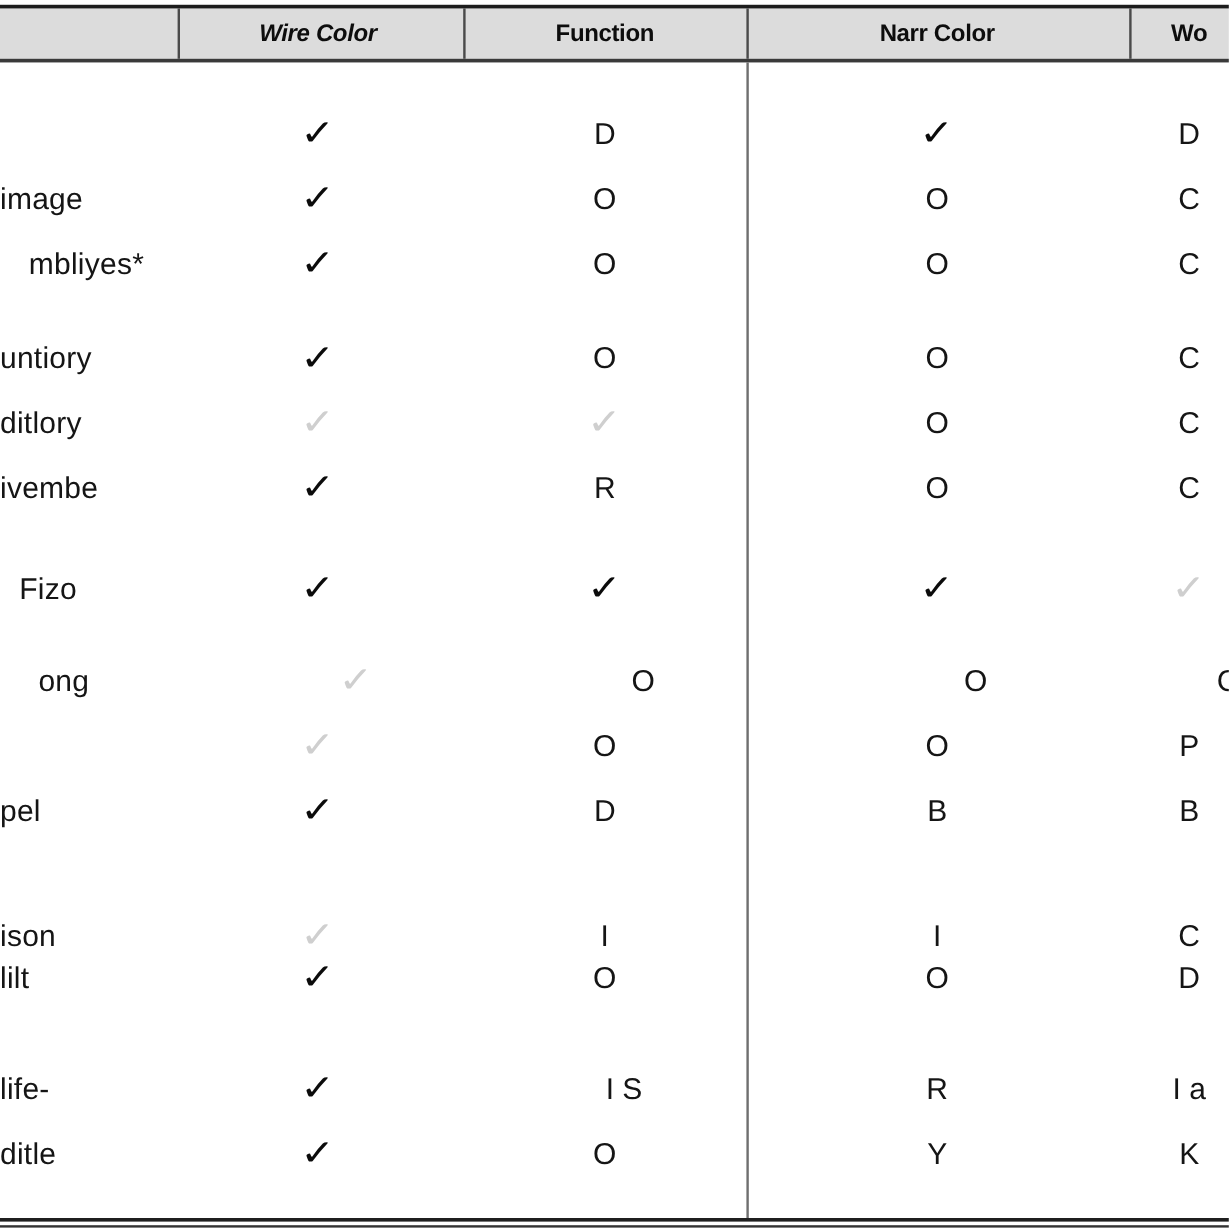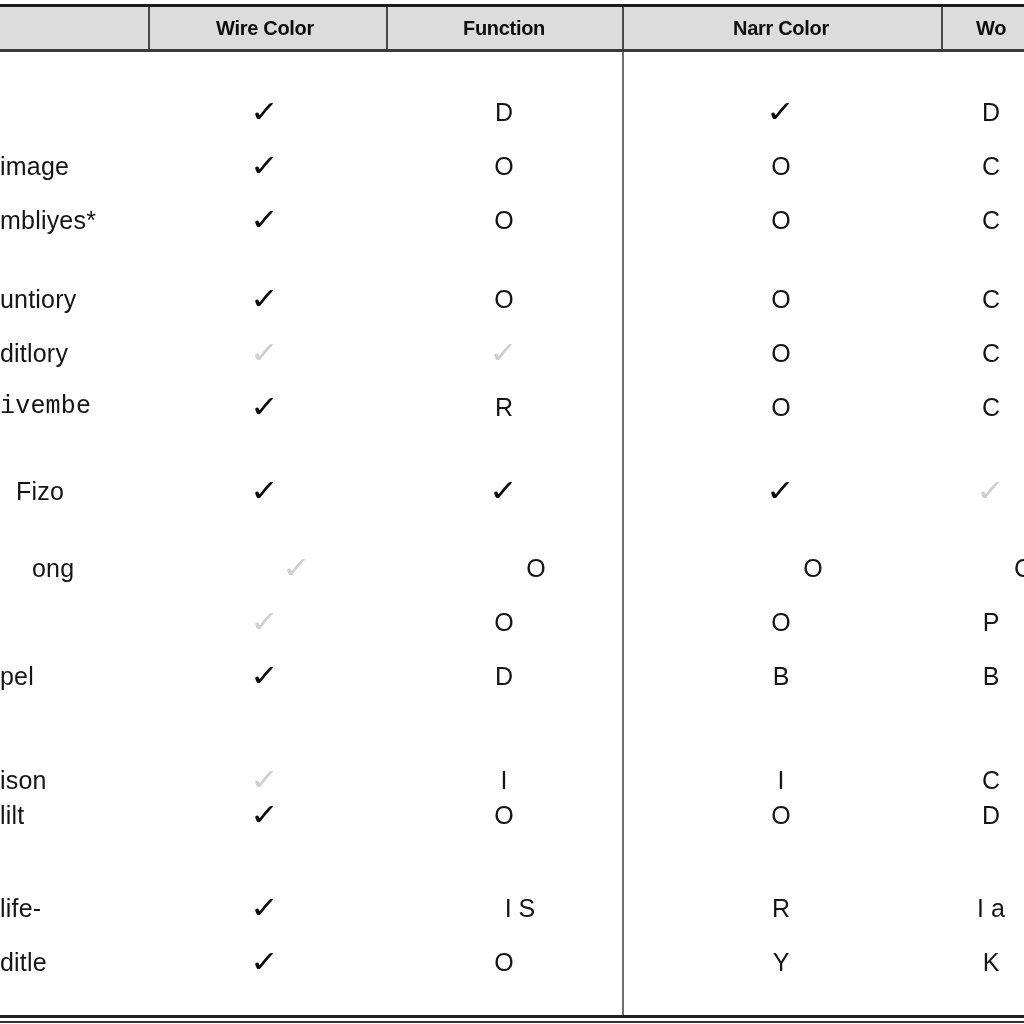--- a/index.html
+++ b/index.html
@@ -116,21 +116,21 @@
     height: 2px;
     background: #333333;
   }
 </style>
 </head>
 <body>
 
 <div class="page">
 
   <div class="table-header" id="hdr">
-      <div class="hdr-cell" style="left: 158px; width: 230px;">Wire Color</div>
+      <div class="hdr-cell" style="left: 158px; width: 230px; font-style: italic;">Wire Color</div>
       <div class="hdr-cell" style="left: 634px; width: 310px;">Narr Color</div>
       <div class="hdr-cell" style="left: 398px; width: 228px;">Function</div>
       <div class="hdr-cell" style="left: 954px; width: 90px;">Wo</div>
       <div class="hdr-rule" style="left: 156px;"></div>
       <div class="hdr-rule" style="left: 394px;"></div>
       <div class="hdr-rule" style="left: 630px;"></div>
       <div class="hdr-rule" style="left: 949px;"></div>
     </div>
 
   <div id="body-rules">
@@ -145,42 +145,42 @@
         <div class="cell c-center" style="left: 946px; width: 90px;">D</div>
       </div>
       <div class="row" style="top: 146px;">
         <div class="cell c-label" style="left: 0px; width: 180px;">image</div>
         <div class="cell c-center" style="left: 150px; width: 230px;"><span class="check dark">✓</span></div>
         <div class="cell c-center" style="left: 390px; width: 228px;">O</div>
         <div class="cell c-center" style="left: 626px; width: 310px;">O</div>
         <div class="cell c-center" style="left: 946px; width: 90px;">C</div>
       </div>
       <div class="row" style="top: 200px;">
-        <div class="cell c-label" style="left: 0px; width: 180px;">mbliyes*</div>
+        <div class="cell c-label" style="left: 0px; width: 180px; padding-left: 24px;">mbliyes*</div>
         <div class="cell c-center" style="left: 150px; width: 230px;"><span class="check dark">✓</span></div>
         <div class="cell c-center" style="left: 390px; width: 228px;">O</div>
         <div class="cell c-center" style="left: 626px; width: 310px;">O</div>
         <div class="cell c-center" style="left: 946px; width: 90px;">C</div>
       </div>
       <div class="row" style="top: 279px;">
         <div class="cell c-label" style="left: 0px; width: 180px;">untiory</div>
         <div class="cell c-center" style="left: 150px; width: 230px;"><span class="check dark">✓</span></div>
         <div class="cell c-center" style="left: 390px; width: 228px;">O</div>
         <div class="cell c-center" style="left: 626px; width: 310px;">O</div>
         <div class="cell c-center" style="left: 946px; width: 90px;">C</div>
       </div>
       <div class="row" style="top: 333px;">
         <div class="cell c-label" style="left: 0px; width: 180px;">ditlory</div>
         <div class="cell c-center" style="left: 150px; width: 230px;"><span class="check faint">✓</span></div>
         <div class="cell c-center" style="left: 390px; width: 228px;"><span class="check faint">✓</span></div>
         <div class="cell c-center" style="left: 626px; width: 310px;">O</div>
         <div class="cell c-center" style="left: 946px; width: 90px;">C</div>
       </div>
       <div class="row" style="top: 387px;">
-        <div class="cell c-label" style="left: 0px; width: 180px; font-family: Liberation Mono, monospace;">ivembe</div>
+        <div class="cell c-label" style="left: 0px; width: 180px;">ivembe</div>
         <div class="cell c-center" style="left: 150px; width: 230px;"><span class="check dark">✓</span></div>
         <div class="cell c-center" style="left: 390px; width: 228px;">R</div>
         <div class="cell c-center" style="left: 626px; width: 310px;">O</div>
         <div class="cell c-center" style="left: 946px; width: 90px;">C</div>
       </div>
       <div class="row" style="top: 471px;">
         <div class="cell c-label" style="left: 0px; width: 180px; margin-left: 16px;">Fizo</div>
         <div class="cell c-center" style="left: 150px; width: 230px;"><span class="check dark">✓</span></div>
         <div class="cell c-center" style="left: 390px; width: 228px;"><span class="check dark">✓</span></div>
         <div class="cell c-center" style="left: 626px; width: 310px;"><span class="check dark">✓</span></div>

